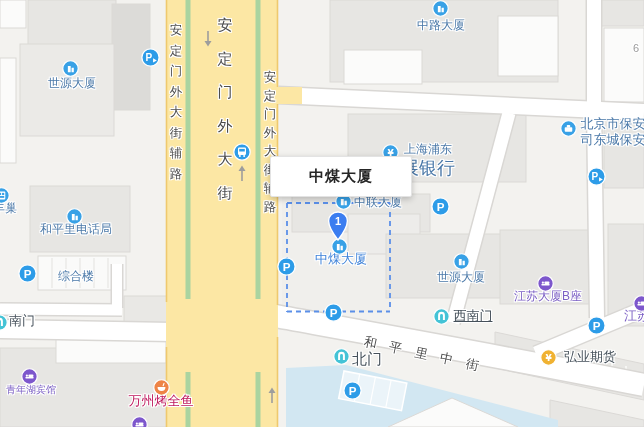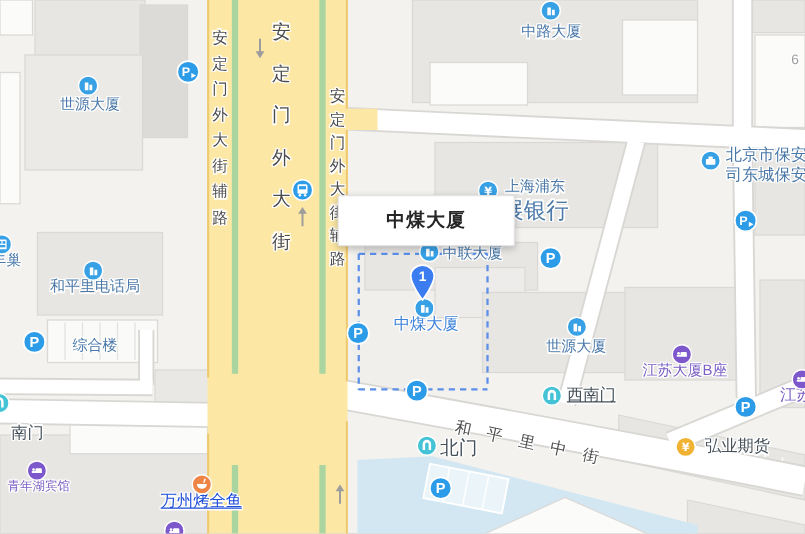--- a/index.html
+++ b/index.html
@@ -7,21 +7,21 @@
          background:#f3f2ef;font-family:"Liberation Sans",sans-serif;
          -webkit-user-select:none;user-select:none;}
   #base{position:absolute;left:0;top:0;z-index:0;}
   .lbl{position:absolute;z-index:3;font-size:12px;line-height:1.15;white-space:nowrap;
        transform:translateX(-50%);
        text-shadow:-1px 0 0 #fff,1px 0 0 #fff,0 -1px 0 #fff,0 1px 0 #fff,
                    -1px -1px 0 #fff,1px 1px 0 #fff,1px -1px 0 #fff,-1px 1px 0 #fff;}
   .lbl.blue{color:#4a78a8;}
   .lbl.bright-blue{color:#3e82d9;}
   .lbl.purple{color:#7b5fc4;}
-  .lbl.orange{color:#1d4ed8;text-decoration:underline;}
+  .lbl.orange{color:#be185d;}
   .lbl.dark{color:#45505a;}
   .lbl.gray{color:#9b9b9b;}
   .poi-icon{position:absolute;z-index:4;width:17px;height:17px;}
   .poi-icon svg{display:block;}
   .rchar{position:absolute;z-index:2;color:#4c4c4c;text-align:center;
        text-shadow:-1px 0 0 #fff,1px 0 0 #fff,0 -1px 0 #fff,0 1px 0 #fff,
                    -1px -1px 0 #fff,1px 1px 0 #fff,1px -1px 0 #fff,-1px 1px 0 #fff;}
   #pin{position:absolute;z-index:6;left:326px;top:210px;width:24px;height:32px;}
   #infobox{position:absolute;z-index:8;left:270px;top:156px;width:140px;height:39px;
            background:#ffffff;border:1px solid #e3e3e3;border-radius:2px;
@@ -290,21 +290,21 @@
           <path d="M5.4 12.6V7.6a3.6 3.6 0 0 1 7.2 0v5h-2.1V7.8a1.5 1.5 0 0 0-3 0v4.8z" fill="#fff"></path>
         </svg>
       </div>
       <div class="lbl dark" style="left: 473px; top: 309px; font-size: 13px; text-decoration: underline;">西南门</div>
       <div class="poi-icon" style="left: -9.5px; top: 313.5px; width: 17px; height: 17px;">
         <svg viewBox="0 0 18 18" width="17" height="17">
           <circle cx="9" cy="9" r="8.2" fill="#44c3d6" stroke="#ffffff" stroke-width="1.3"></circle>
           <path d="M5.4 12.6V7.6a3.6 3.6 0 0 1 7.2 0v5h-2.1V7.8a1.5 1.5 0 0 0-3 0v4.8z" fill="#fff"></path>
         </svg>
       </div>
-      <div class="lbl dark" style="left: 22px; top: 314px; font-size: 13px; margin-top: 25px;">南门</div>
+      <div class="lbl dark" style="left: 22px; top: 314px; font-size: 13px;">南门</div>
       <div class="poi-icon" style="left: 130.5px; top: 415.5px; width: 17px; height: 17px;">
         <svg viewBox="0 0 18 18" width="17" height="17">
           <circle cx="9" cy="9" r="8.2" fill="#7d57cc" stroke="#ffffff" stroke-width="1.3"></circle>
           <rect x="4.6" y="9.4" width="8.8" height="1.6" rx="0.6" fill="#fff"></rect>
           <rect x="7.8" y="7" width="5.4" height="2.6" rx="1" fill="#fff"></rect>
           <circle cx="6.2" cy="8.1" r="1.15" fill="#fff"></circle>
         </svg>
       </div>
       <div class="poi-icon" style="left: 17.5px; top: 263.5px; width: 19px; height: 19px;">
         <svg viewBox="0 0 18 18" width="19" height="19">

